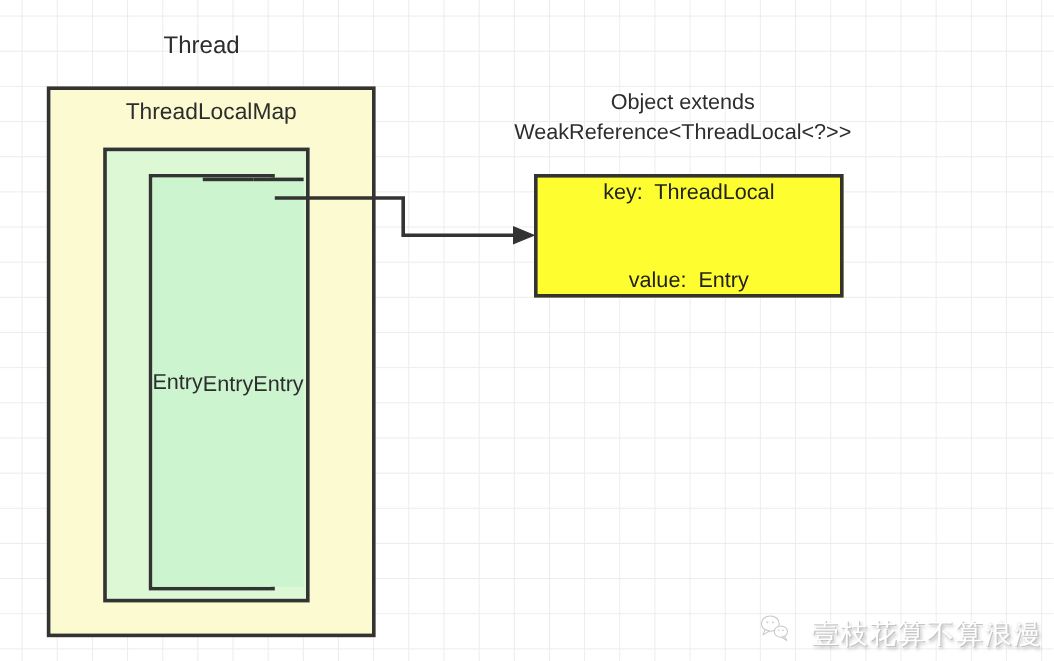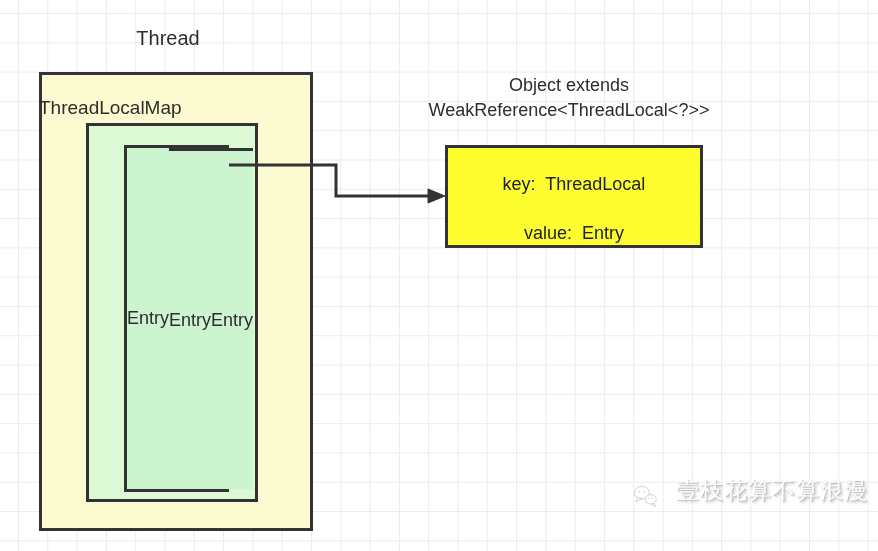--- a/index.html
+++ b/index.html
@@ -23,22 +23,22 @@
 
   .thread-label {
     left: 104px; top: 27px; width: 128px;
     text-align: center; font-size: 20px; color: #2d2d2d;
   }
   .thread-box {
     left: 39px; top: 72px; width: 274px; height: 459px;
     background: #fbfad0; border: 3px solid #333;
   }
   .map-label {
-    left: 39px; top: 97px; width: 274px;
-    font-size: 19px; color: #2d2d2d;
+    left: 39px; top: 83px; width: 274px;
+    text-align: center; font-size: 19px; color: #2d2d2d;
   }
   .entry-table {
     left: 86px; top: 123px; width: 172px; height: 379px;
     background: #ddf8d5; border: 3px solid #333;
   }
   .entry-stack {
     left: 124px; top: 145px; width: 105px; height: 347px;
     border: 3px solid #333;
     display: flex; flex-direction: row;
   }
@@ -51,28 +51,28 @@
 
   .arrow-layer { left: 0; top: 0; width: 878px; height: 551px; pointer-events: none; }
 
   .caption {
     left: 388px; top: 73px; width: 362px;
     text-align: center; font-size: 18px; line-height: 25px; color: #2d2d2d;
   }
   .detail-box {
     left: 445px; top: 145px; width: 258px; height: 103px;
     background: #fdfd2f; border: 3px solid #333;
-    display: flex; flex-direction: column; align-items: center; justify-content: flex-end;
-    font-size: 18px; line-height: 24px; color: #222; gap: 25px;
+    display: flex; flex-direction: column; align-items: center; justify-content: space-between;
+    font-size: 18px; line-height: 24px; color: #222;
   }
   .detail-box span { white-space: pre; }
 
   .watermark {
-    left: 632px; top: 475px; width: 236px; height: 48px;
-    display: flex; align-items: flex-start; gap: 17px;
+    left: 632px; top: 496px; width: 236px; height: 48px;
+    display: flex; align-items: flex-end; gap: 17px;
   }
   .watermark-text {
     font-family: "Liberation Serif", "DejaVu Serif", serif;
     font-size: 23px; letter-spacing: 1px;
     color: #ffffff;
     text-shadow: 1px 1px 0 #c4c4c4, 2px 2px 3px #b5b5b5;
     white-space: nowrap;
   }
 </style>
 </head>

